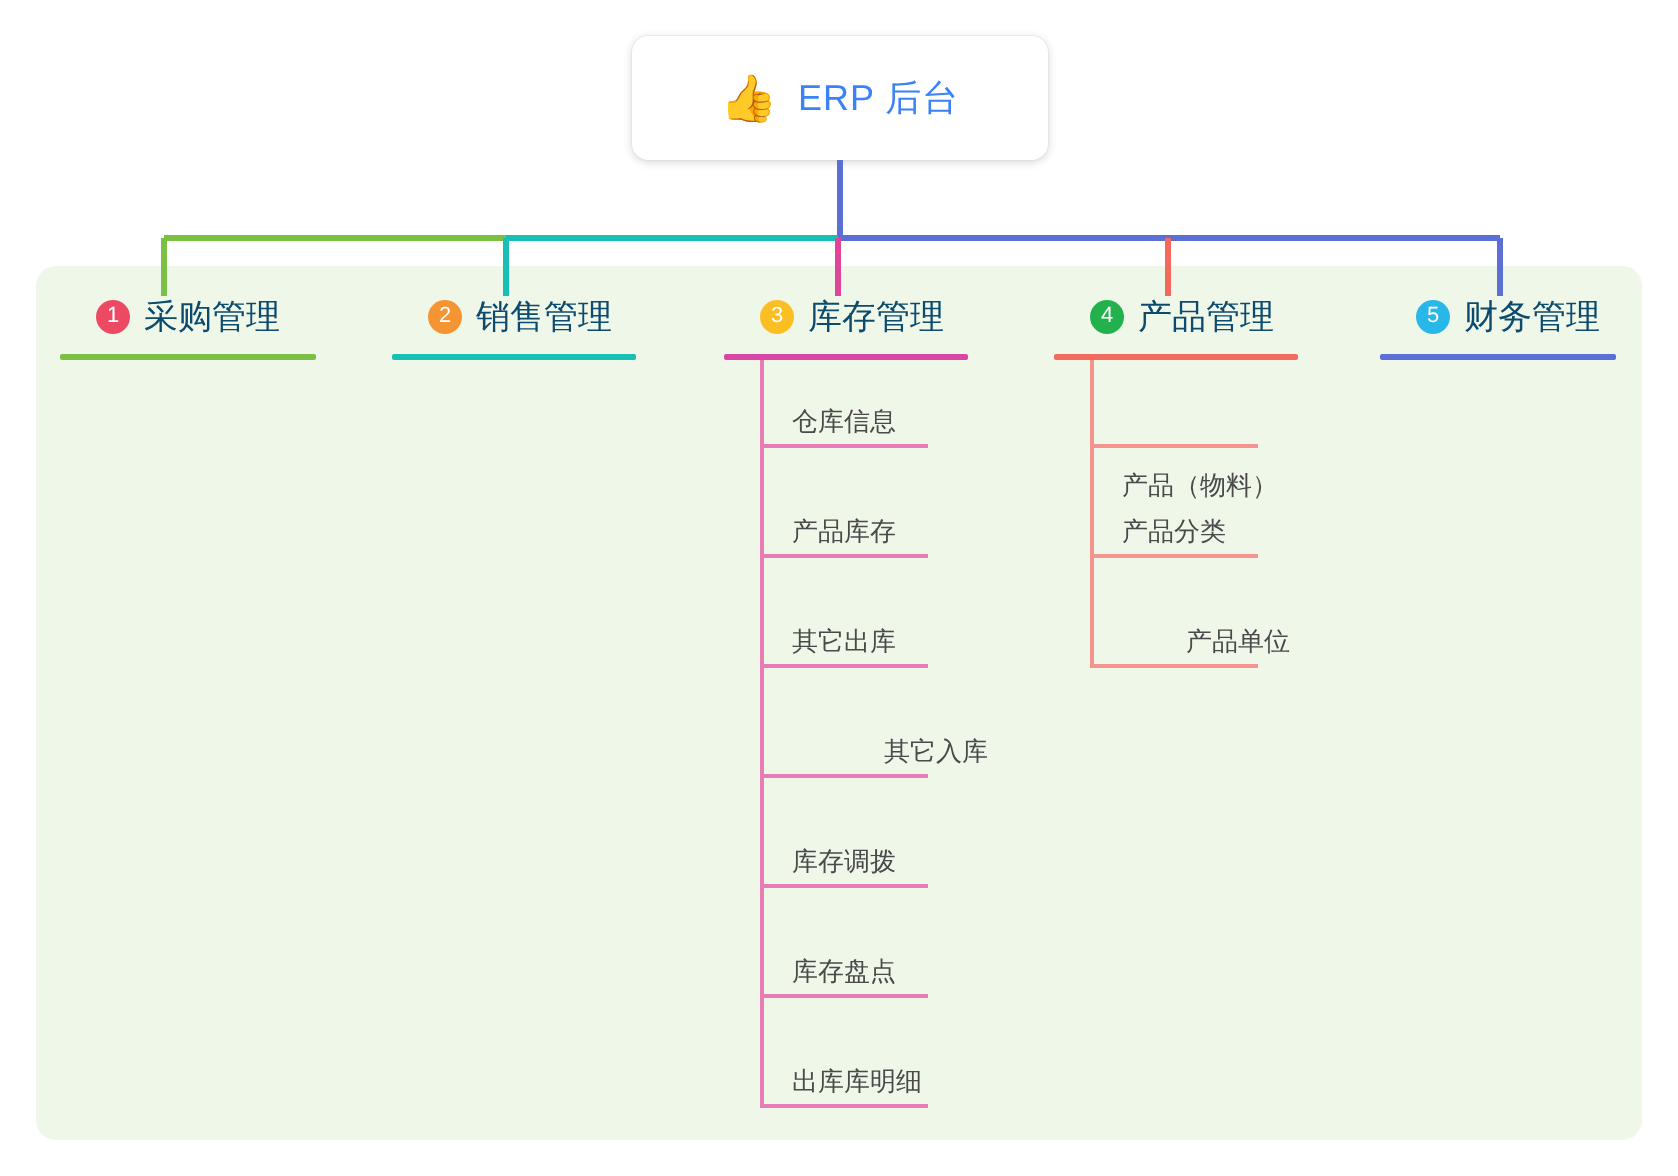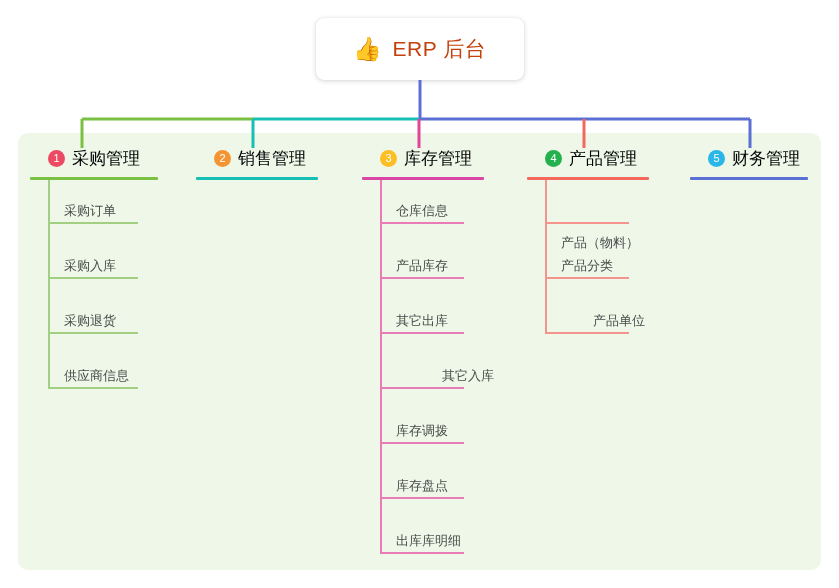--- a/index.html
+++ b/index.html
@@ -31,22 +31,22 @@
     justify-content: center;
     gap: 10px;
     box-sizing: border-box;
   }
   .root-emoji {
     font-size: 23px;
     line-height: 1;
     display: inline-block;
   }
   .root-title {
-    font-size: 21px;
-    color: #c2410c;
+    font-size: 18px;
+    color: #3b82f6;
     letter-spacing: 0.5px;
     white-space: nowrap;
   }
 
   
   .panel {
     position: absolute;
     left: 18px;
     top: 133px;
     width: 803px;
@@ -91,21 +91,21 @@
     border-radius: 50%;
     color: #ffffff;
     font-size: 11px;
     line-height: 17px;
     text-align: center;
     flex: 0 0 auto;
     font-family: "Liberation Sans", sans-serif;
   }
   .col-title {
     font-size: 17px;
-    color: #000000;
+    color: #0c4a6e;
   }
   .header-rule {
     height: 3px;
     margin-top: 7px;
     border-radius: 1px;
   }
 
   
   .leaves {
     position: relative;
@@ -154,31 +154,20 @@
     </g>
 </svg>
 
 <div class="columns" id="columns-root">
     <div class="column" style="left: 30px; width: 128px;">
       <div class="col-header">
         <span class="badge" style="background: rgb(236, 74, 99);">1</span>
         <span class="col-title">采购管理</span>
       </div>
       <div class="header-rule" style="background: rgb(122, 193, 67); width: 128px;"></div>
-      <div class="leaves" style="height: 240px;">
-        <div class="leaf-stem" style="background: rgb(163, 207, 130); height: 209px; top: 0px;"></div>
-        <div class="leaf-label" style="top: 22px;">采购订单</div>
-        <div class="leaf-rule" style="top: 42px; width: 90px; background: rgb(163, 207, 130);"></div>
-        <div class="leaf-label" style="top: 77px;">采购入库</div>
-        <div class="leaf-rule" style="top: 97px; width: 90px; background: rgb(163, 207, 130);"></div>
-        <div class="leaf-label" style="top: 132px;">采购退货</div>
-        <div class="leaf-rule" style="top: 152px; width: 90px; background: rgb(163, 207, 130);"></div>
-        <div class="leaf-label" style="top: 187px;">供应商信息</div>
-        <div class="leaf-rule" style="top: 207px; width: 90px; background: rgb(163, 207, 130);"></div>
-      </div>
     </div>
     <div class="column" style="left: 196px; width: 122px;">
       <div class="col-header">
         <span class="badge" style="background: rgb(245, 148, 50);">2</span>
         <span class="col-title">销售管理</span>
       </div>
       <div class="header-rule" style="background: rgb(24, 191, 181); width: 122px;"></div>
     </div>
     <div class="column" style="left: 362px; width: 122px;">
       <div class="col-header">

